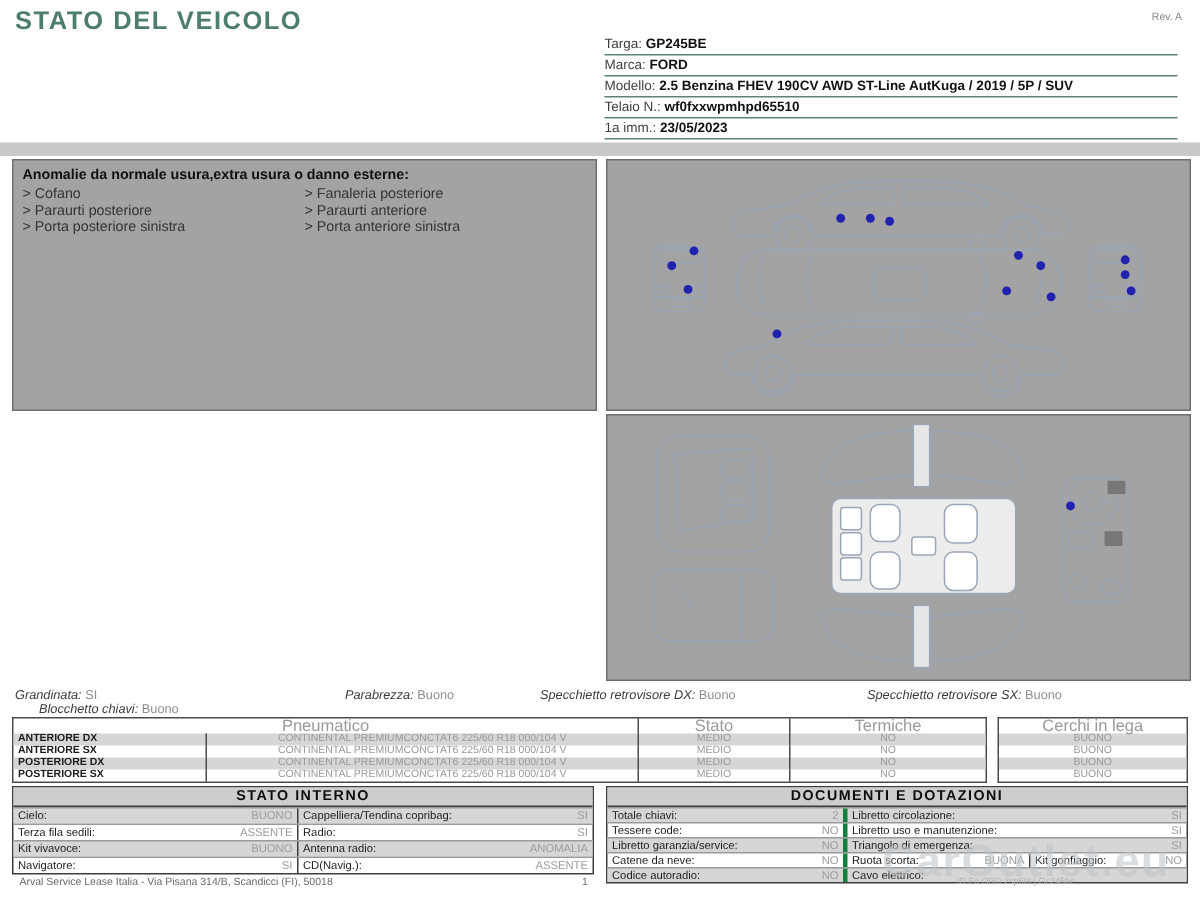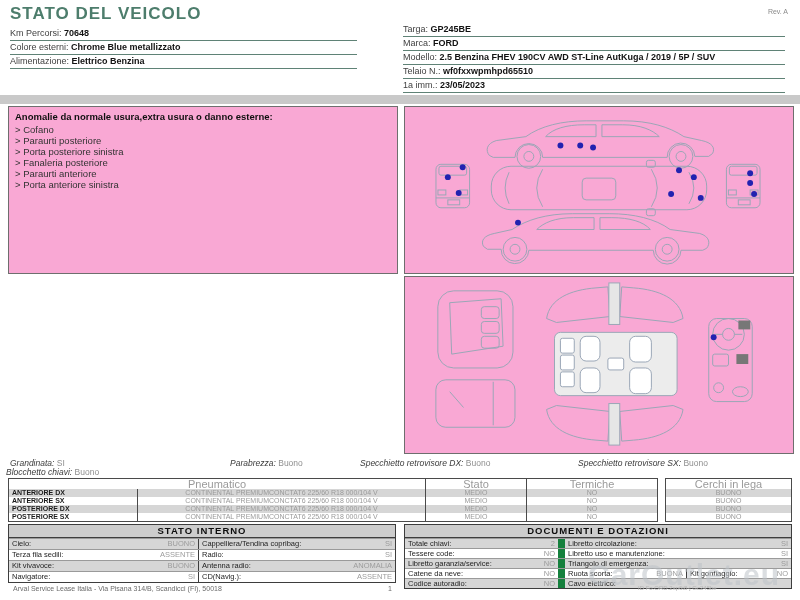--- a/index.html
+++ b/index.html
@@ -18,27 +18,27 @@
   .info-left  { left:10px;  top:27px; width:347px; }
   .info-right { left:403px; top:23px; width:382px; }
   .info-row {
     border-bottom:1px solid #5f8276; padding:1px 0 2px 0;
     font-size:9px; line-height:10px;
   }
   .info-row .lbl { color:#3f3f3f; }
   .info-row .val { font-weight:bold; color:#121212; }
   .gray-bar { position:absolute; left:0; top:95px; width:800px; height:9px; background:#c9c9c9; }
   
-  .panel { position:absolute; border:1px solid #6e6e6e; background:#f9a8d4; }
+  .panel { position:absolute; border:1px solid #6e6e6e; background:#a3a3a3; }
   .panel-ext-list { left:8px;  top:106px; width:388px; height:166px; }
   .panel-ext-diag { left:404px; top:106px; width:388px; height:166px; }
   .panel-int-list { left:8px;  top:276px; width:388px; height:176px; }
   .panel-int-diag { left:404px; top:276px; width:388px; height:176px; }
   .anomaly-title { font-weight:bold; font-size:9.5px; color:#101010; padding:4px 6px 2px 6px; }
-  .anomaly-cols { display:flex; padding:0 6px;flex-direction:column; }
+  .anomaly-cols { display:flex; padding:0 6px; }
   .anomaly-col { width:50%; }
   .anomaly-item { font-size:9.5px; color:#333; line-height:11px; }
   .anomaly-item::before { content:"> "; }
   .panel svg { display:block; }
   
   .summary-item { position:absolute; font-size:8.5px; line-height:9px; }
   .summary-item .lbl { color:#3b3b3b;font-style:italic; }
   .summary-item .val { color:#8f8f8f; }
   
   .tyre-table {
@@ -72,21 +72,21 @@
     color:#0d0d0d; border-bottom:1px solid #3d3d3d;
   }
   .bt-row { display:flex; border-top:1px solid #9a9a9a; }
   .bt-row:first-of-type { border-top:none; }
   .bt-row.alt { background:#d6d6d6; }
   .bt-left  .bt-row { height:10px; line-height:10px; font-size:7.5px; }
   .bt-right .bt-row { height:9px;  line-height:9px;  font-size:7.5px; }
   .bt-half { display:flex; justify-content:space-between; box-sizing:border-box; padding:0 3px; overflow:hidden; white-space:nowrap; }
   .bt-left  .h1 { width:190px; border-right:1px solid #3d3d3d; }
   .bt-left  .h2 { width:196px; }
-  .bt-right .h1 { width:160px; border-right:7px solid #15803d; }
+  .bt-right .h1 { width:160px; border-right:3px solid #15803d; }
   .bt-right .h2 { width:226px; }
   .bt-right .h2a { width:122px; border-right:1px solid #3d3d3d; }
   .bt-right .h2b { width:104px; }
   .bt-half .lbl { color:#1d1d1d; }
   .bt-half .val { color:#9c9c9c; }
   
   .footer-text { position:absolute; left:13px; top:585px; font-size:7px; color:#6b6b6b; }
   .page-number { position:absolute; left:388px; top:585px; font-size:7px; color:#6b6b6b; }
   .watermark {
     position:absolute; left:588px; top:558px; font-size:30px; font-weight:bold;
@@ -95,31 +95,20 @@
   .watermark-sub { position:absolute; left:638px; top:585px; font-size:6px; color:#b3b3b3; white-space:nowrap; }
 </style>
 </head>
 <body>
 
 <div class="page">
 
   <div class="page-title">STATO DEL VEICOLO</div>
   <div class="rev-label">Rev. A</div>
 
-  <div class="info-block info-left">
-    <div class="info-row">
-      <span class="lbl">Km Percorsi:</span>&nbsp;<span class="val">70648</span>
-    </div>
-    <div class="info-row">
-      <span class="lbl">Colore esterni:</span>&nbsp;<span class="val">Chrome Blue metallizzato</span>
-    </div>
-    <div class="info-row">
-      <span class="lbl">Alimentazione:</span>&nbsp;<span class="val">Elettrico Benzina</span>
-    </div>
-  </div>
 
   <div class="info-block info-right">
     <div class="info-row">
       <span class="lbl">Targa:</span>&nbsp;<span class="val">GP245BE</span>
     </div>
     <div class="info-row">
       <span class="lbl">Marca:</span>&nbsp;<span class="val">FORD</span>
     </div>
     <div class="info-row">
       <span class="lbl">Modello:</span>&nbsp;<span class="val">2.5 Benzina FHEV 190CV AWD ST-Line AutKuga / 2019 / 5P / SUV</span>
@@ -271,21 +260,21 @@
     <span class="val">Buono</span>
   </div>
   <div class="summary-item" style="left:360px; top:459px;">
     <span class="lbl">Specchietto retrovisore DX:</span>
     <span class="val">Buono</span>
   </div>
   <div class="summary-item" style="left:578px; top:459px;">
     <span class="lbl">Specchietto retrovisore SX:</span>
     <span class="val">Buono</span>
   </div>
-  <div class="summary-item" style="left:6px; top:468px;">
+  <div class="summary-item" style="left:26px; top:468px;">
     <span class="lbl">Blocchetto chiavi:</span>
     <span class="val">Buono</span>
   </div>
 
   <div class="tyre-table">
     <div class="t-hrow">
       <div class="t-c h-pneu">Pneumatico</div>
       <div class="t-c h-stato">Stato</div>
       <div class="t-c h-term">Termiche</div>
     </div>

